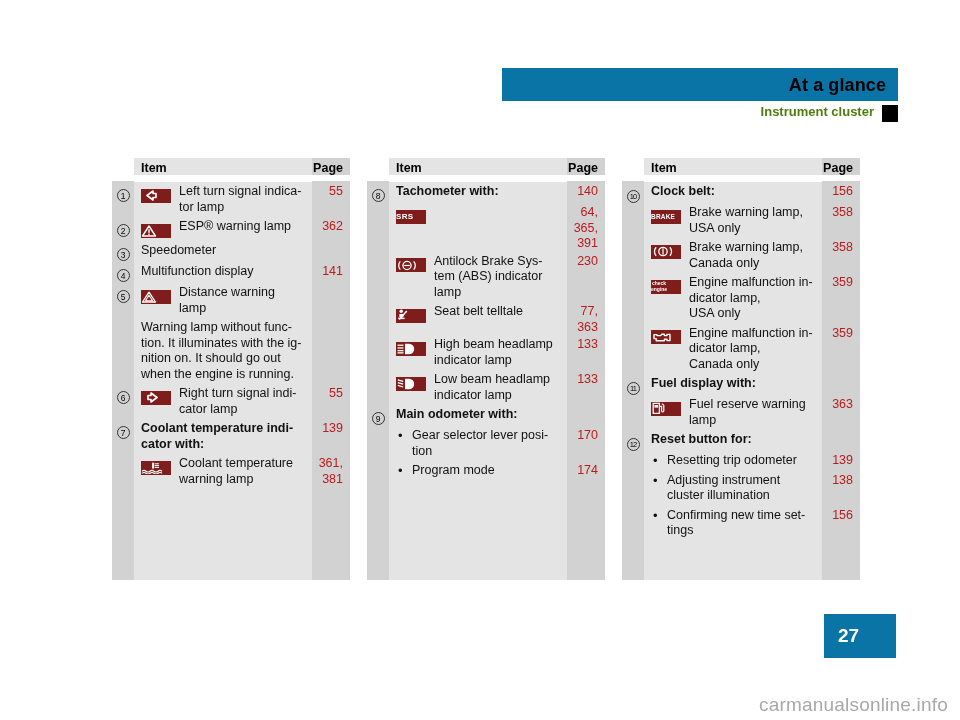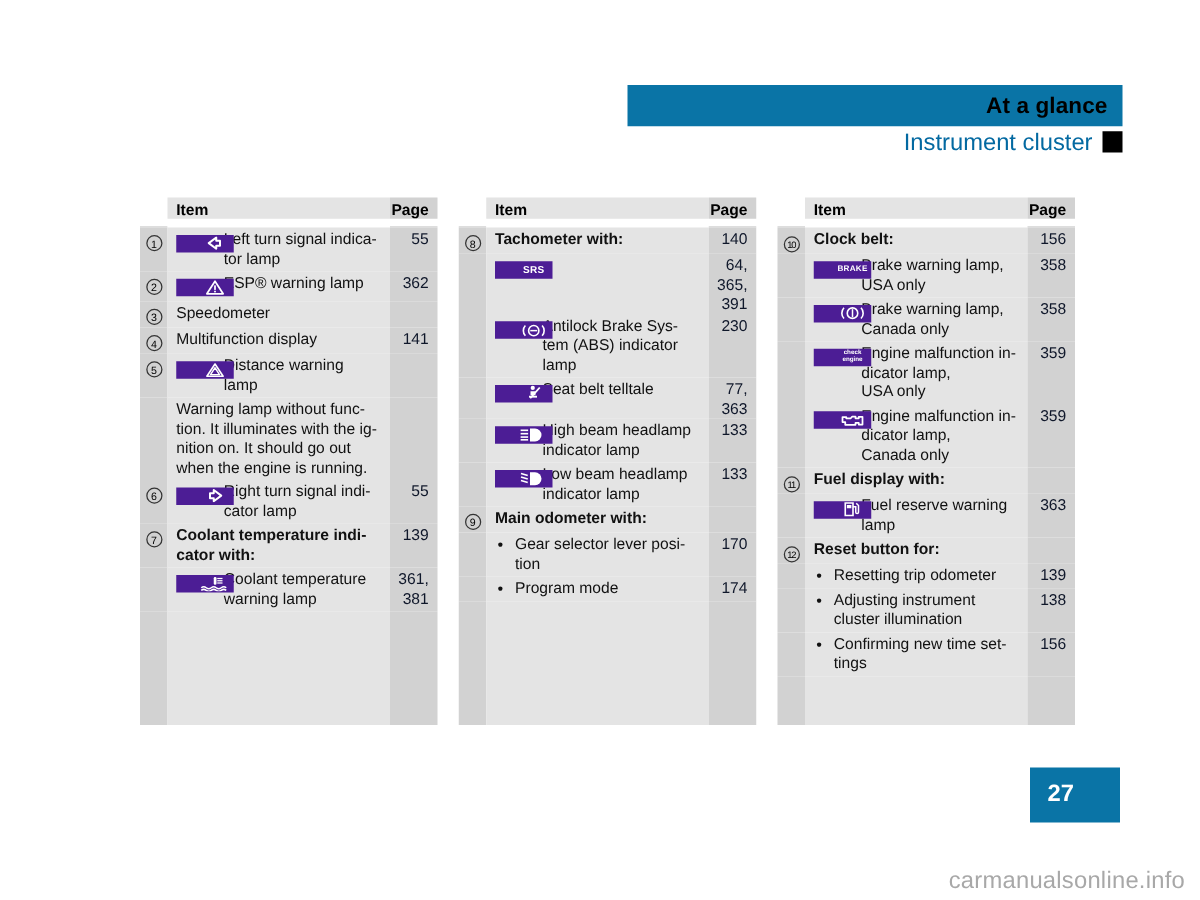--- a/index.html
+++ b/index.html
@@ -40,23 +40,23 @@
     position: absolute;
     left: 502px;
     top: 104px;
     width: 396px;
     height: 22px;
   }
   #section-row .section-title {
     position: absolute;
     right: 24px;
     top: 0;
-    font-size: 19px;
-    font-weight: normal;
-    color: #0369a1;
+    font-size: 13px;
+    font-weight: bold;
+    color: #4d7c0f;
     white-space: nowrap;
   }
   #section-row .black-tab {
     position: absolute;
     right: 0px;
     top: 1px;
     width: 16px;
     height: 17px;
     background: #000000;
   }
@@ -134,21 +134,21 @@
     align-items: stretch;
   }
   .row .cell-body {
     padding: 2px 0 2px 7px;
     box-sizing: border-box;
   }
   .row .cell-page {
     padding-top: 2px;
     font-size: 12.5px;
     line-height: 15.5px;
-    color: #0f172a;
+    color: #b91c1c;
   }
   .row .cell-num {
     padding-top: 3px;
     box-sizing: border-box;
     text-align: center;
   }
   .filler {
     flex: 1 1 auto;
     display: flex;
     min-height: 6px;
@@ -196,28 +196,27 @@
     line-height: 15.5px;
     color: #111;
     text-align: left;
     padding-left: 2px;
   }
 
   
   .ibadge {
     width: 30px;
     height: 14px;
-    background: #4c1d95;
+    background: #7f1d1d;
     display: inline-flex;
     align-items: center;
-    justify-content: center;
+    justify-content: flex-start;
     position: relative;
     overflow: hidden;
     vertical-align: middle;
-    padding-left: 16px;
   }
   .ibadge svg { display: block; }
   .ibadge .txt {
     color: #ffffff;
     font-weight: bold;
     font-family: "Liberation Sans", sans-serif;
     line-height: 1;
   }
   .ibadge .txt.srs { font-size: 8px; letter-spacing: 0.3px; }
   .ibadge .txt.brake { font-size: 6.5px; letter-spacing: 0.2px; }

